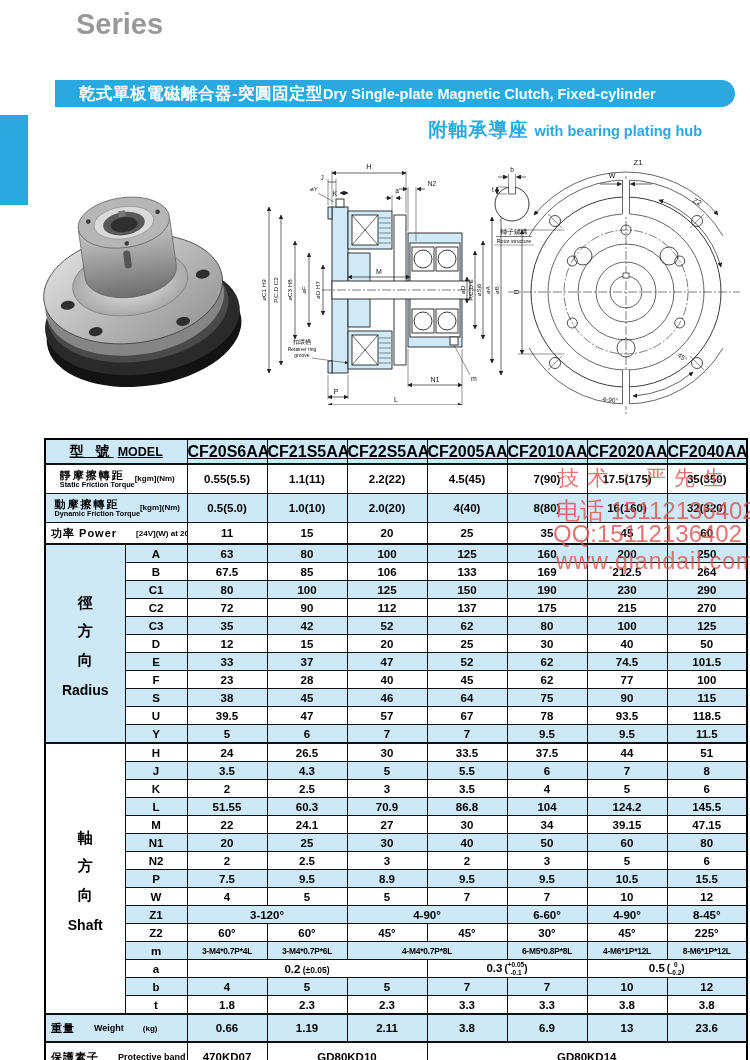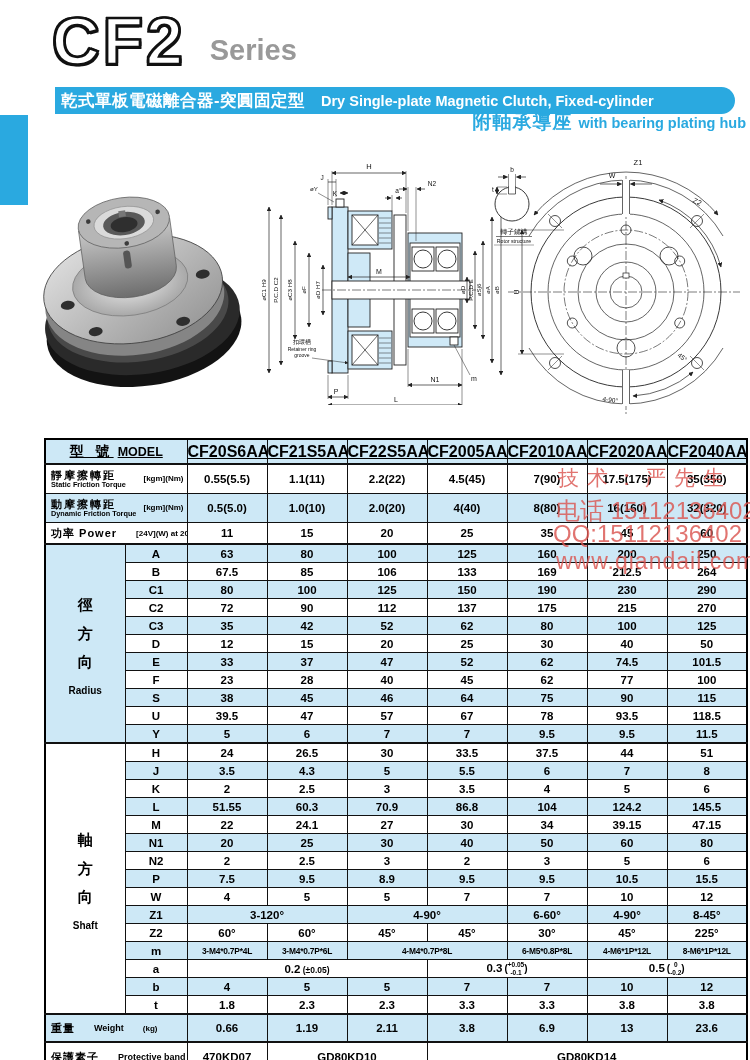--- a/index.html
+++ b/index.html
@@ -5,25 +5,25 @@
   html,body{margin:0;padding:0;background:#e8e8e8;}
   .page{position:relative;width:750px;height:1060px;background:#fff;overflow:hidden;
         font-family:"Liberation Sans",sans-serif;color:#000;}
 
   
   .hdr-title{position:absolute;left:52px;top:8px;display:flex;align-items:flex-end;}
   .cf2{font-size:66px;font-weight:bold;line-height:1;color:#fff;letter-spacing:3px;
        -webkit-text-stroke:2.5px #111;
        text-shadow:-1.5px -1.5px 0 #111,1.5px -1.5px 0 #111,-1.5px 1.5px 0 #111,1.5px 1.5px 0 #111;}
   .series{font-size:29px;font-weight:bold;color:#999;margin-left:24px;margin-bottom:7px;}
-  .banner{position:absolute;left:55px;top:87px;width:680px;height:27px;background:#2aa9e0;
-          border-radius:0 14px 14px 0;display:flex;align-items:center;padding-left:6px;box-sizing:border-box;gap:16px;}
+  .banner{position:absolute;left:55px;top:80px;width:680px;height:27px;background:#2aa9e0;
+          border-radius:0 14px 14px 0;display:flex;align-items:center;padding-left:24px;box-sizing:border-box;}
   .banner .zh{color:#fff;font-weight:bold;font-size:16.5px;letter-spacing:.5px;}
   .banner .en{color:#fff;font-weight:bold;font-size:14.5px;white-space:nowrap;}
-  .subline{position:absolute;top:109px;left:0;width:702px;text-align:right;padding-left:44px;}
+  .subline{position:absolute;top:117px;left:0;width:702px;text-align:right;}
   .subline .zh{color:#2aa9e0;font-weight:bold;font-size:19px;letter-spacing:1px;}
   .subline .en{color:#2aa9e0;font-weight:bold;font-size:14.5px;margin-left:6px;}
   .edge-tab{position:absolute;left:0;top:115px;width:28px;height:90px;background:#2aa9e0;}
 
   
   .ph{position:absolute;left:28px;top:158px;}
   .sec{position:absolute;left:258px;top:155px;}
   .fr{position:absolute;left:488px;top:152px;}
   svg text{font-family:"Liberation Sans",sans-serif;fill:#111;}
   .dim{stroke:#222;stroke-width:.7;fill:none;}
@@ -53,44 +53,43 @@
   tr.r-pw td{height:20px;}
   tr.r-dim td{height:17px;}
   tr.r-wt td{height:26px;}
   tr.r-pb td{height:28px;}
   .mh-zh{font-size:14px;letter-spacing:4px;}
   .mh-en{font-size:12.5px;margin-left:4px;}
   td.model-name{font-size:16px;}
   td.val{font-size:11.5px;}
   td.val.tiny{font-size:8.4px;letter-spacing:-.2px;}
   td.dimname{font-size:11.5px;}
-  .tq-wrap{display:flex;align-items:center;justify-content:space-between;padding:0 3px 0 5px;}
+  .tq-wrap{display:flex;align-items:center;justify-content:center;padding:0 3px 0 5px;}
   .tq-zh{font-size:11px;letter-spacing:2px;text-align:left;line-height:1.1;}
   .tq-en{font-size:7.3px;text-align:left;line-height:1.1;}
   .unit{font-size:8px;font-weight:bold;}
   .inline-lbl{display:flex;align-items:center;justify-content:flex-start;padding-left:5px;gap:19px;}
   .il-zh{font-size:11px;letter-spacing:1px;}
   .il-en{font-size:9px;}
   .gzh{font-size:15px;line-height:1.9;}
-  .gen{font-size:10px;margin-top:8px;}
+  .gen{font-size:14px;margin-top:8px;}
   .tol-mid{font-size:8.5px;}
   .tol-wrap{display:inline-flex;align-items:center;margin-left:2px;}
   .tol-paren{font-size:10px;}
   .tol-stack{display:inline-flex;flex-direction:column;font-size:6.5px;line-height:1.1;}
 
   .pagenum{position:absolute;left:0;top:1086px;width:634px;text-align:center;
            font-size:13px;font-weight:bold;}
 </style>
 </head>
 <body>
 
 <div class="page">
 
   <div class="hdr-title">
-    <div class="cf2">CF2</div>
     <div class="series">Series</div>
   </div>
   <div class="banner">
     <span class="zh">乾式單板電磁離合器-突圓固定型</span>
     <span class="en">Dry Single-plate Magnetic Clutch, Fixed-cylinder</span>
   </div>
   <div class="subline">
     <span class="zh">附軸承導座</span><span class="en">with bearing plating hub</span>
   </div>
   <div class="edge-tab"></div>

